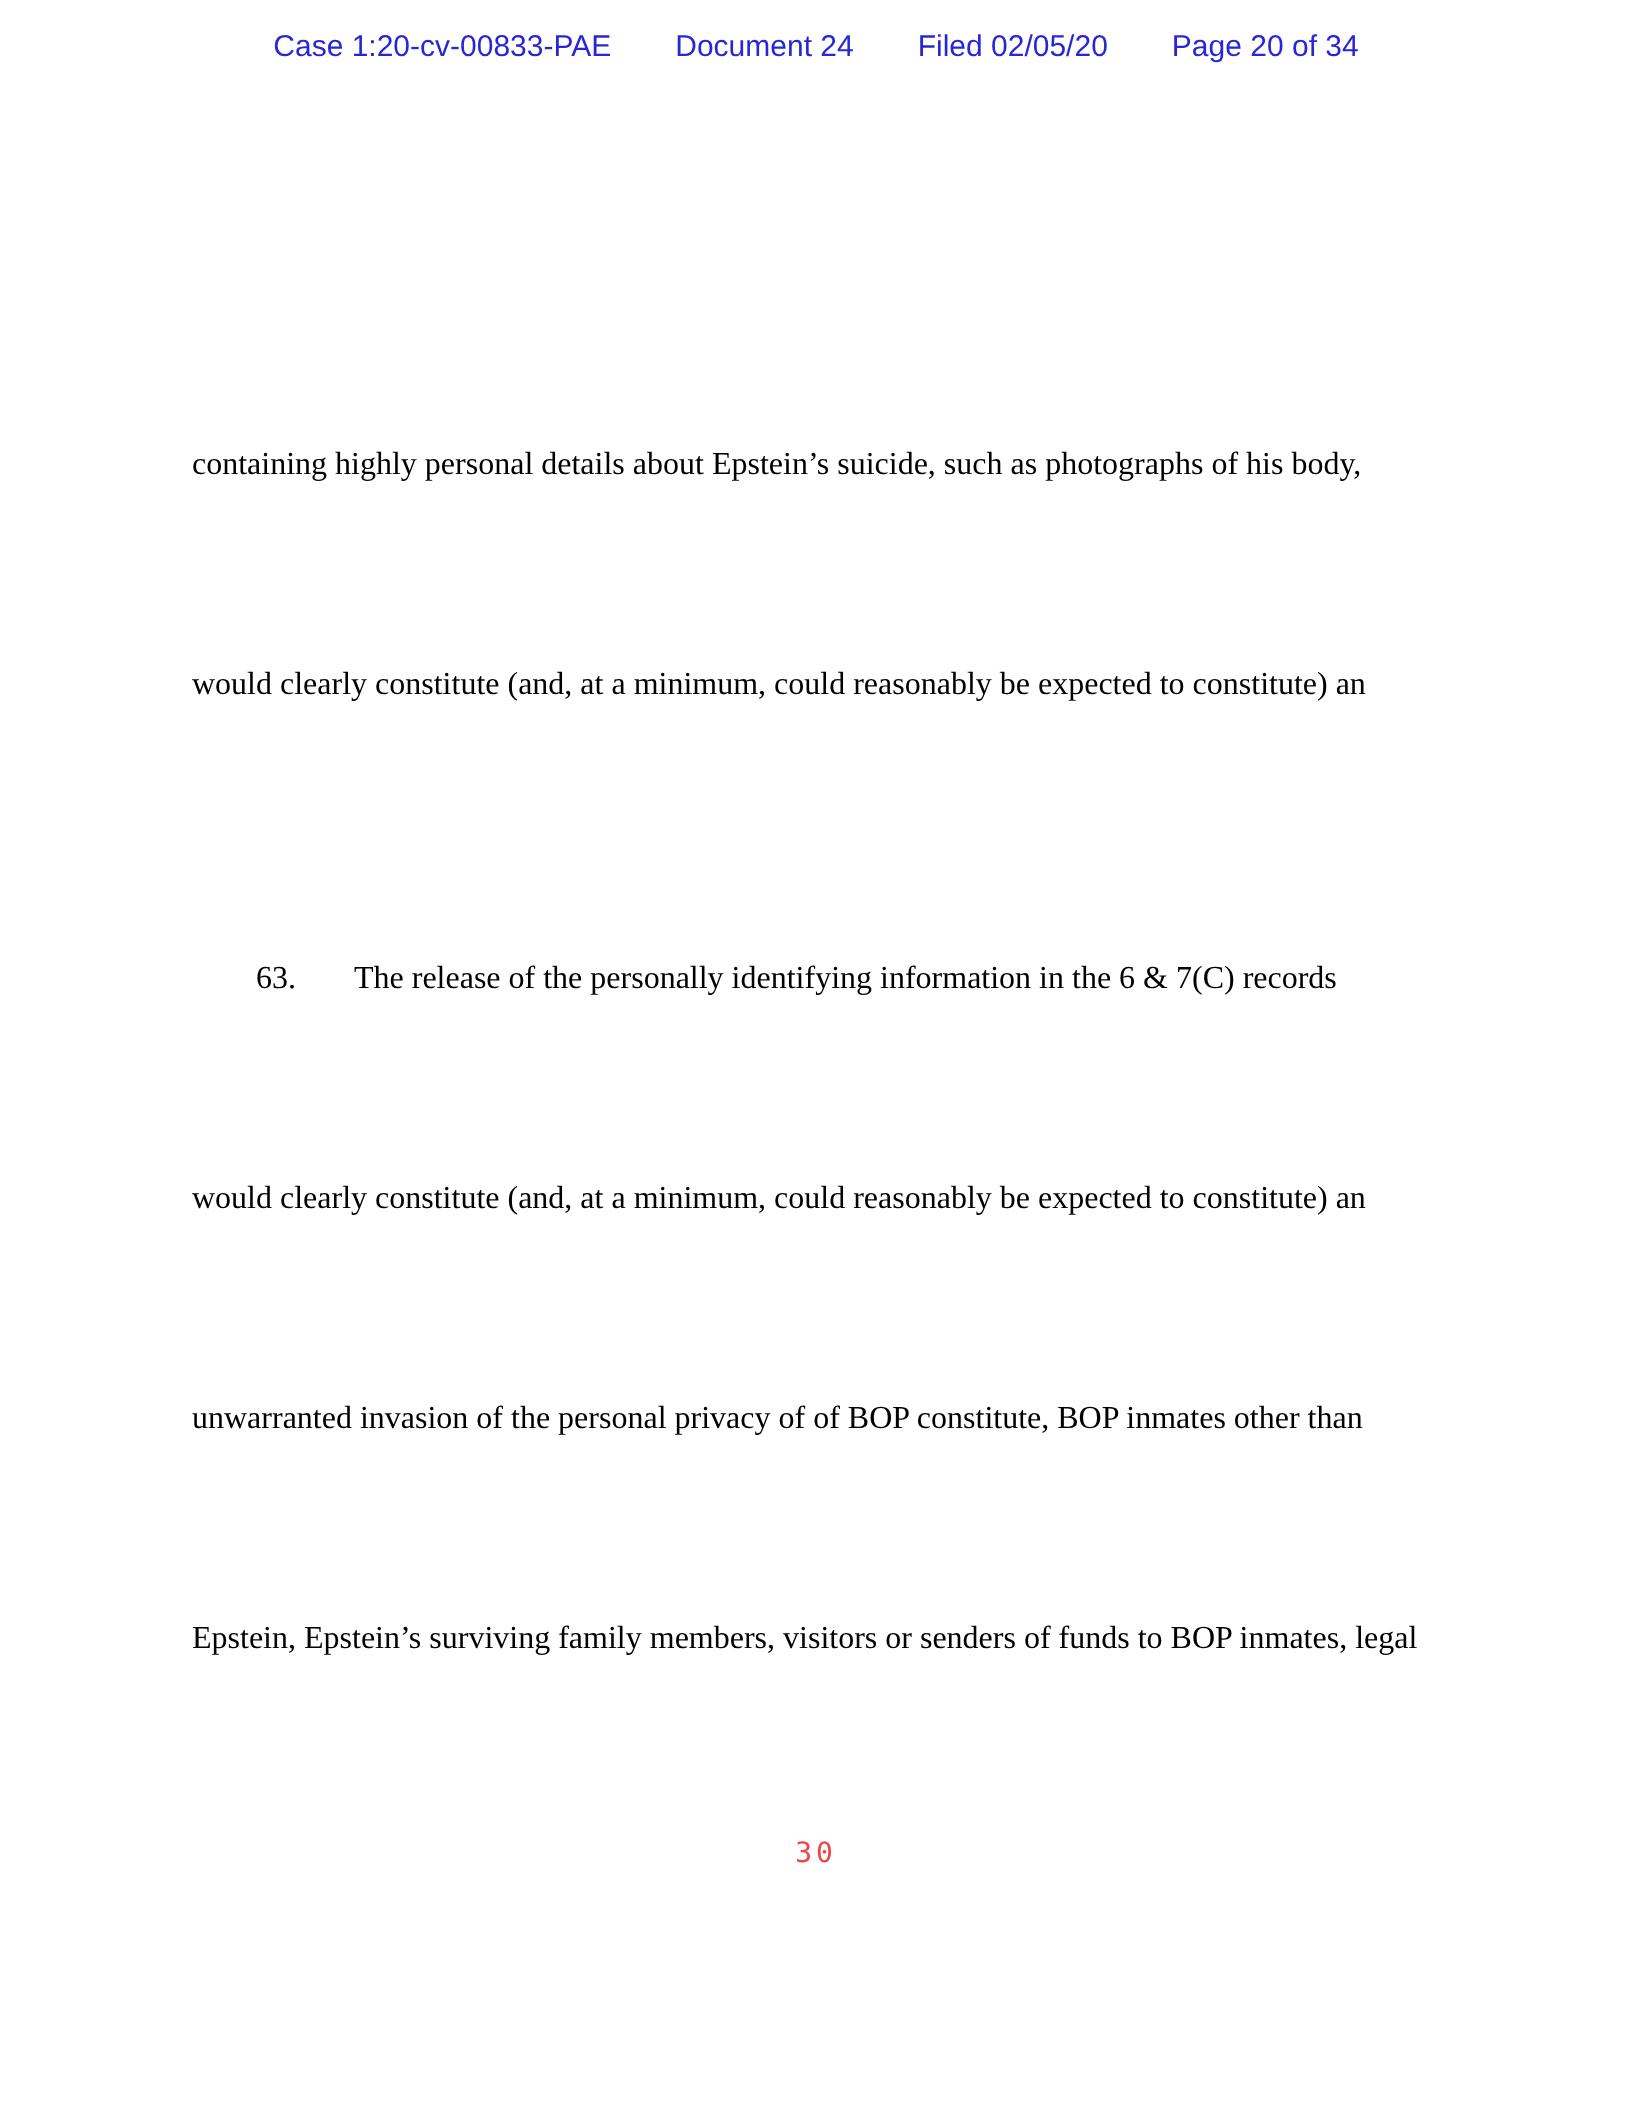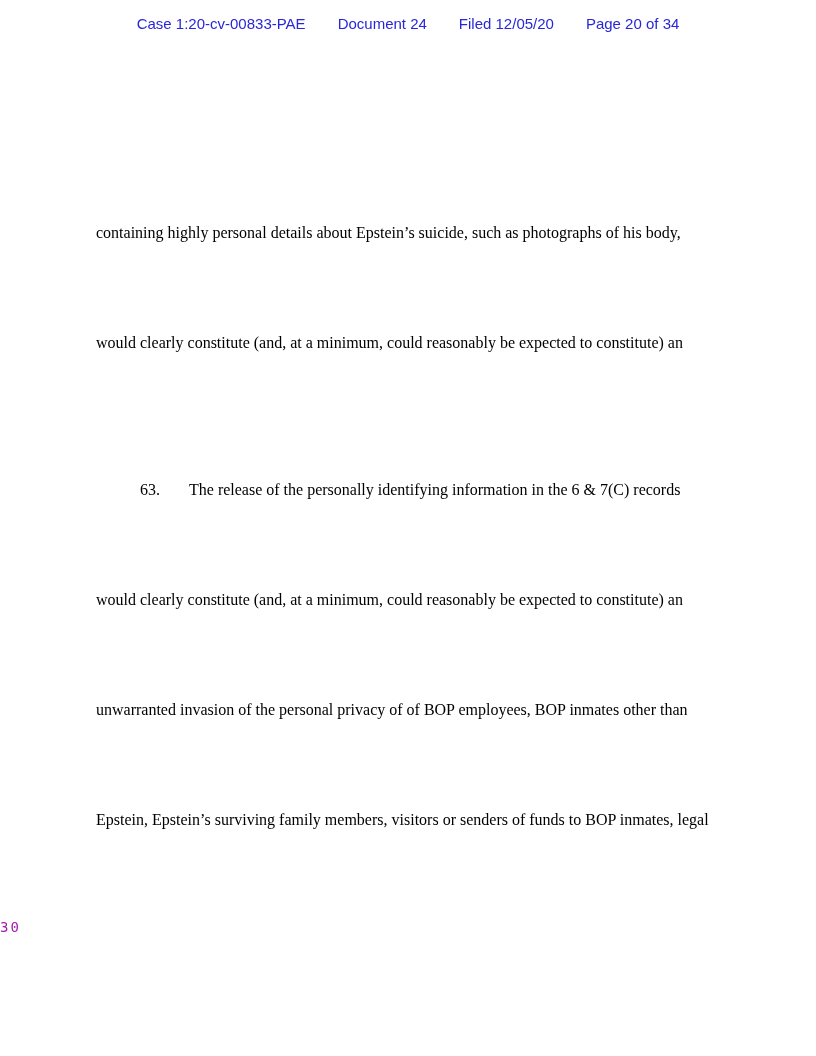--- a/index.html
+++ b/index.html
@@ -37,54 +37,55 @@
     width: 640px;
     font-size: 16px;
     line-height: 36.7px;
     white-space: pre;
   }
   .line {
     height: 36.7px;
   }
   .pnum {
     display: inline-block;
-    margin-left: 44px;
+    margin-left: 32px;
     width: 49px;
   }
   .pagenum {
     position: absolute;
     top: 919px;
     left: 0;
     right: 0;
+    text-align: center;
     font-family: "DejaVu Sans Mono", monospace;
     font-size: 14px;
     letter-spacing: 2px;
-    color: #a21caf;
+    color: #ef4444;
   }
 </style>
 </head>
 <body>
 
 <div class="page">
 
   <div class="stamp">
     <span>Case 1:20-cv-00833-PAE</span>
     <span>Document 24</span>
-    <span>Filed 12/05/20</span>
+    <span>Filed 02/05/20</span>
     <span>Page 20 of 34</span>
   </div>
 
   <div class="body">
 
     <div class="line">containing highly personal details about Epstein’s suicide, such as photographs of his body,</div>
     <div class="line">would clearly constitute (and, at a minimum, could reasonably be expected to constitute) an</div>
 
     <div class="line"><span class="pnum">63.</span><span>The release of the personally identifying information in the 6 &amp; 7(C) records</span></div>
     <div class="line">would clearly constitute (and, at a minimum, could reasonably be expected to constitute) an</div>
-    <div class="line">unwarranted invasion of the personal privacy of of BOP employees, BOP inmates other than</div>
+    <div class="line">unwarranted invasion of the personal privacy of of BOP constitute, BOP inmates other than</div>
     <div class="line">Epstein, Epstein’s surviving family members, visitors or senders of funds to BOP inmates, legal</div>
     
 
     
 
     
     
     
     
     

